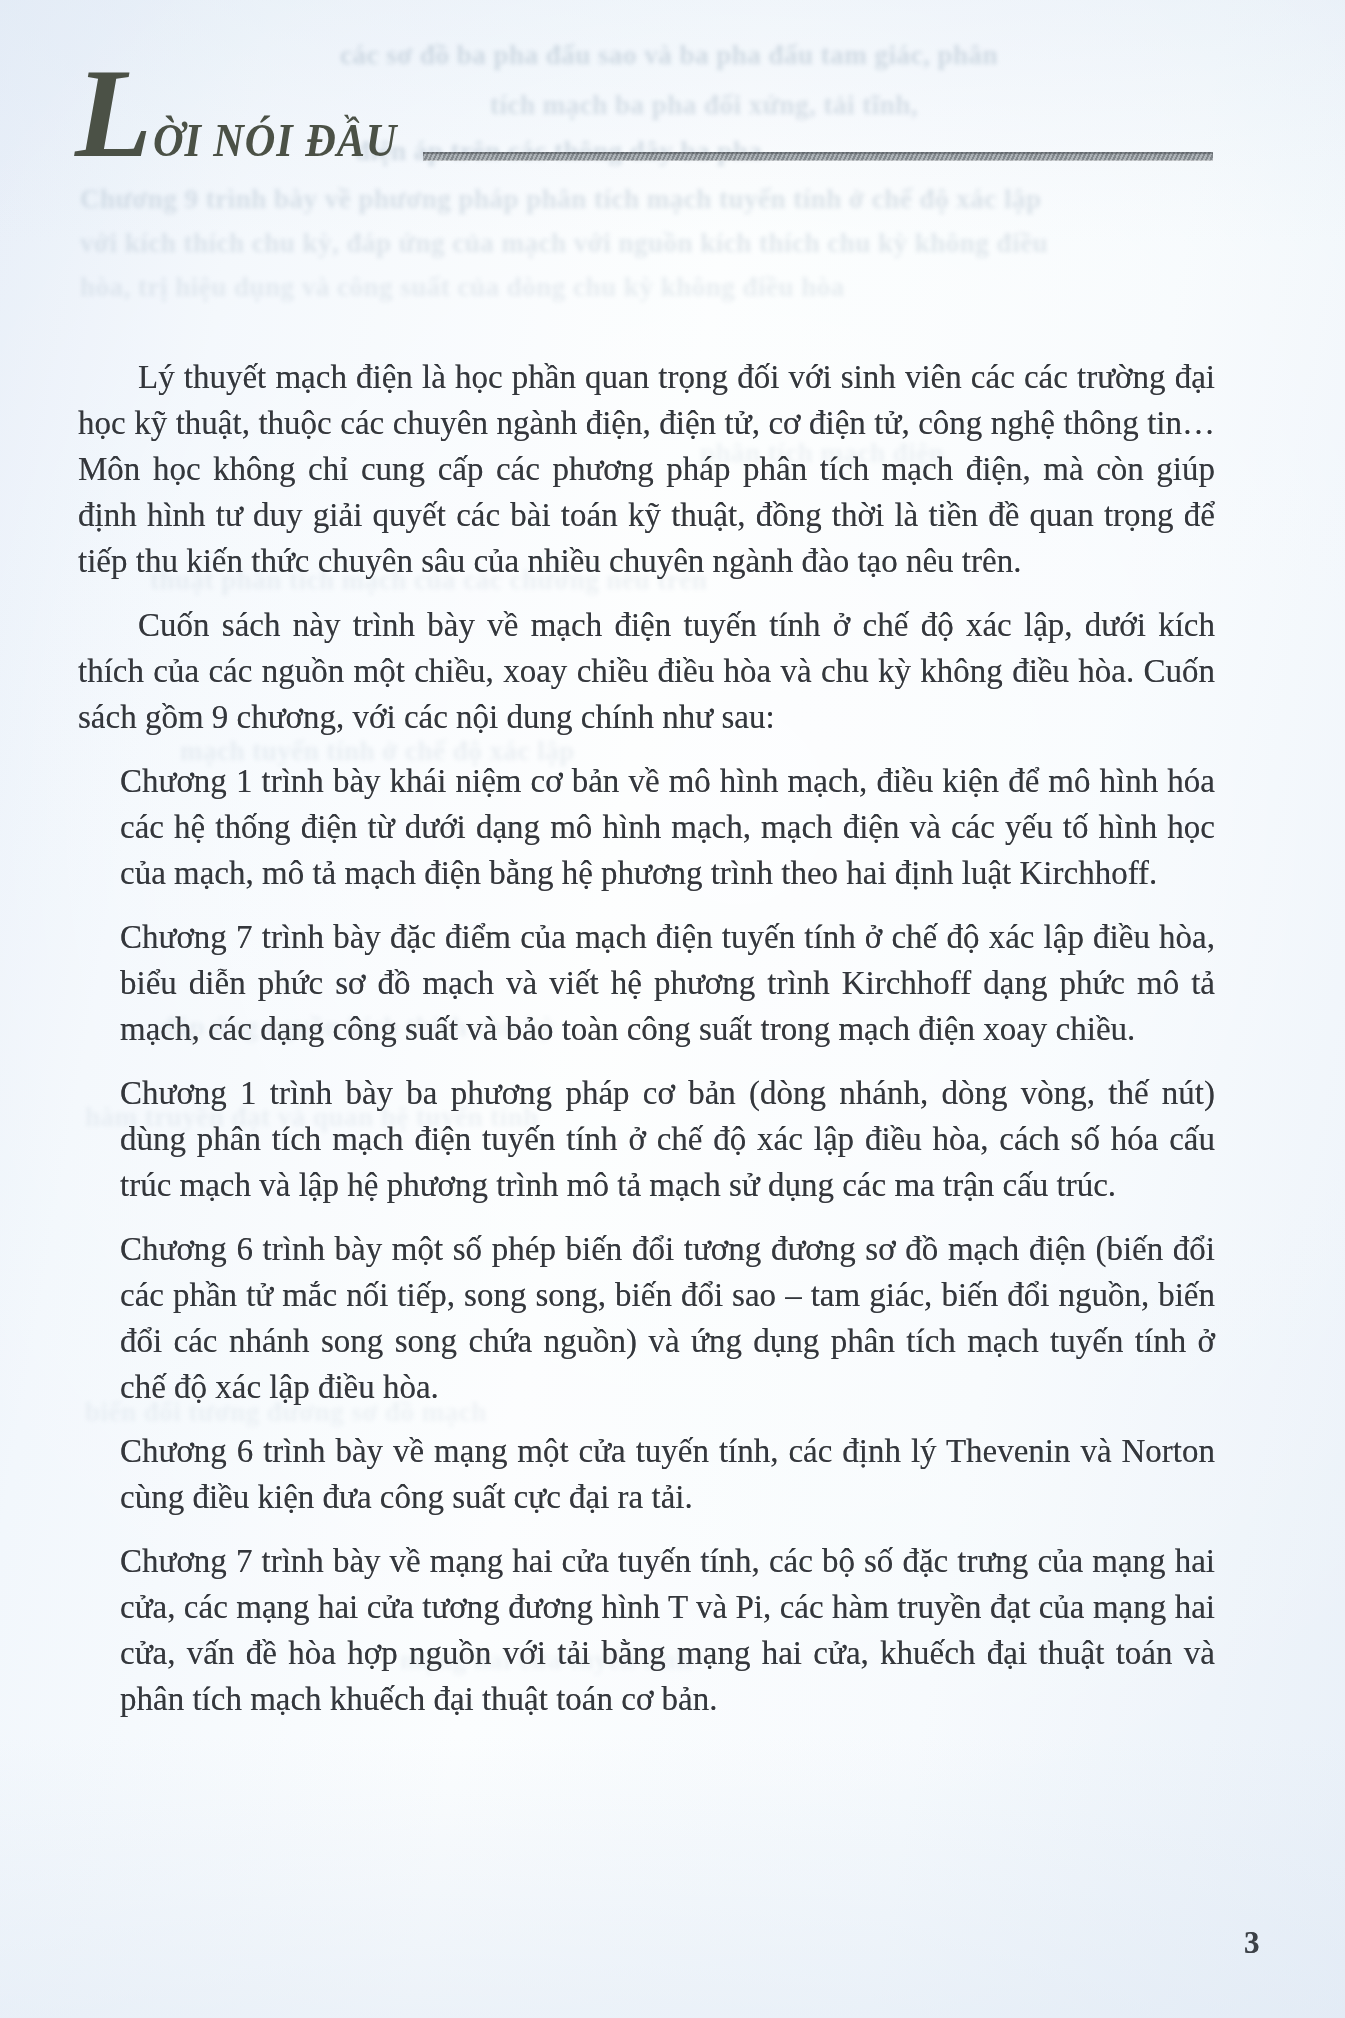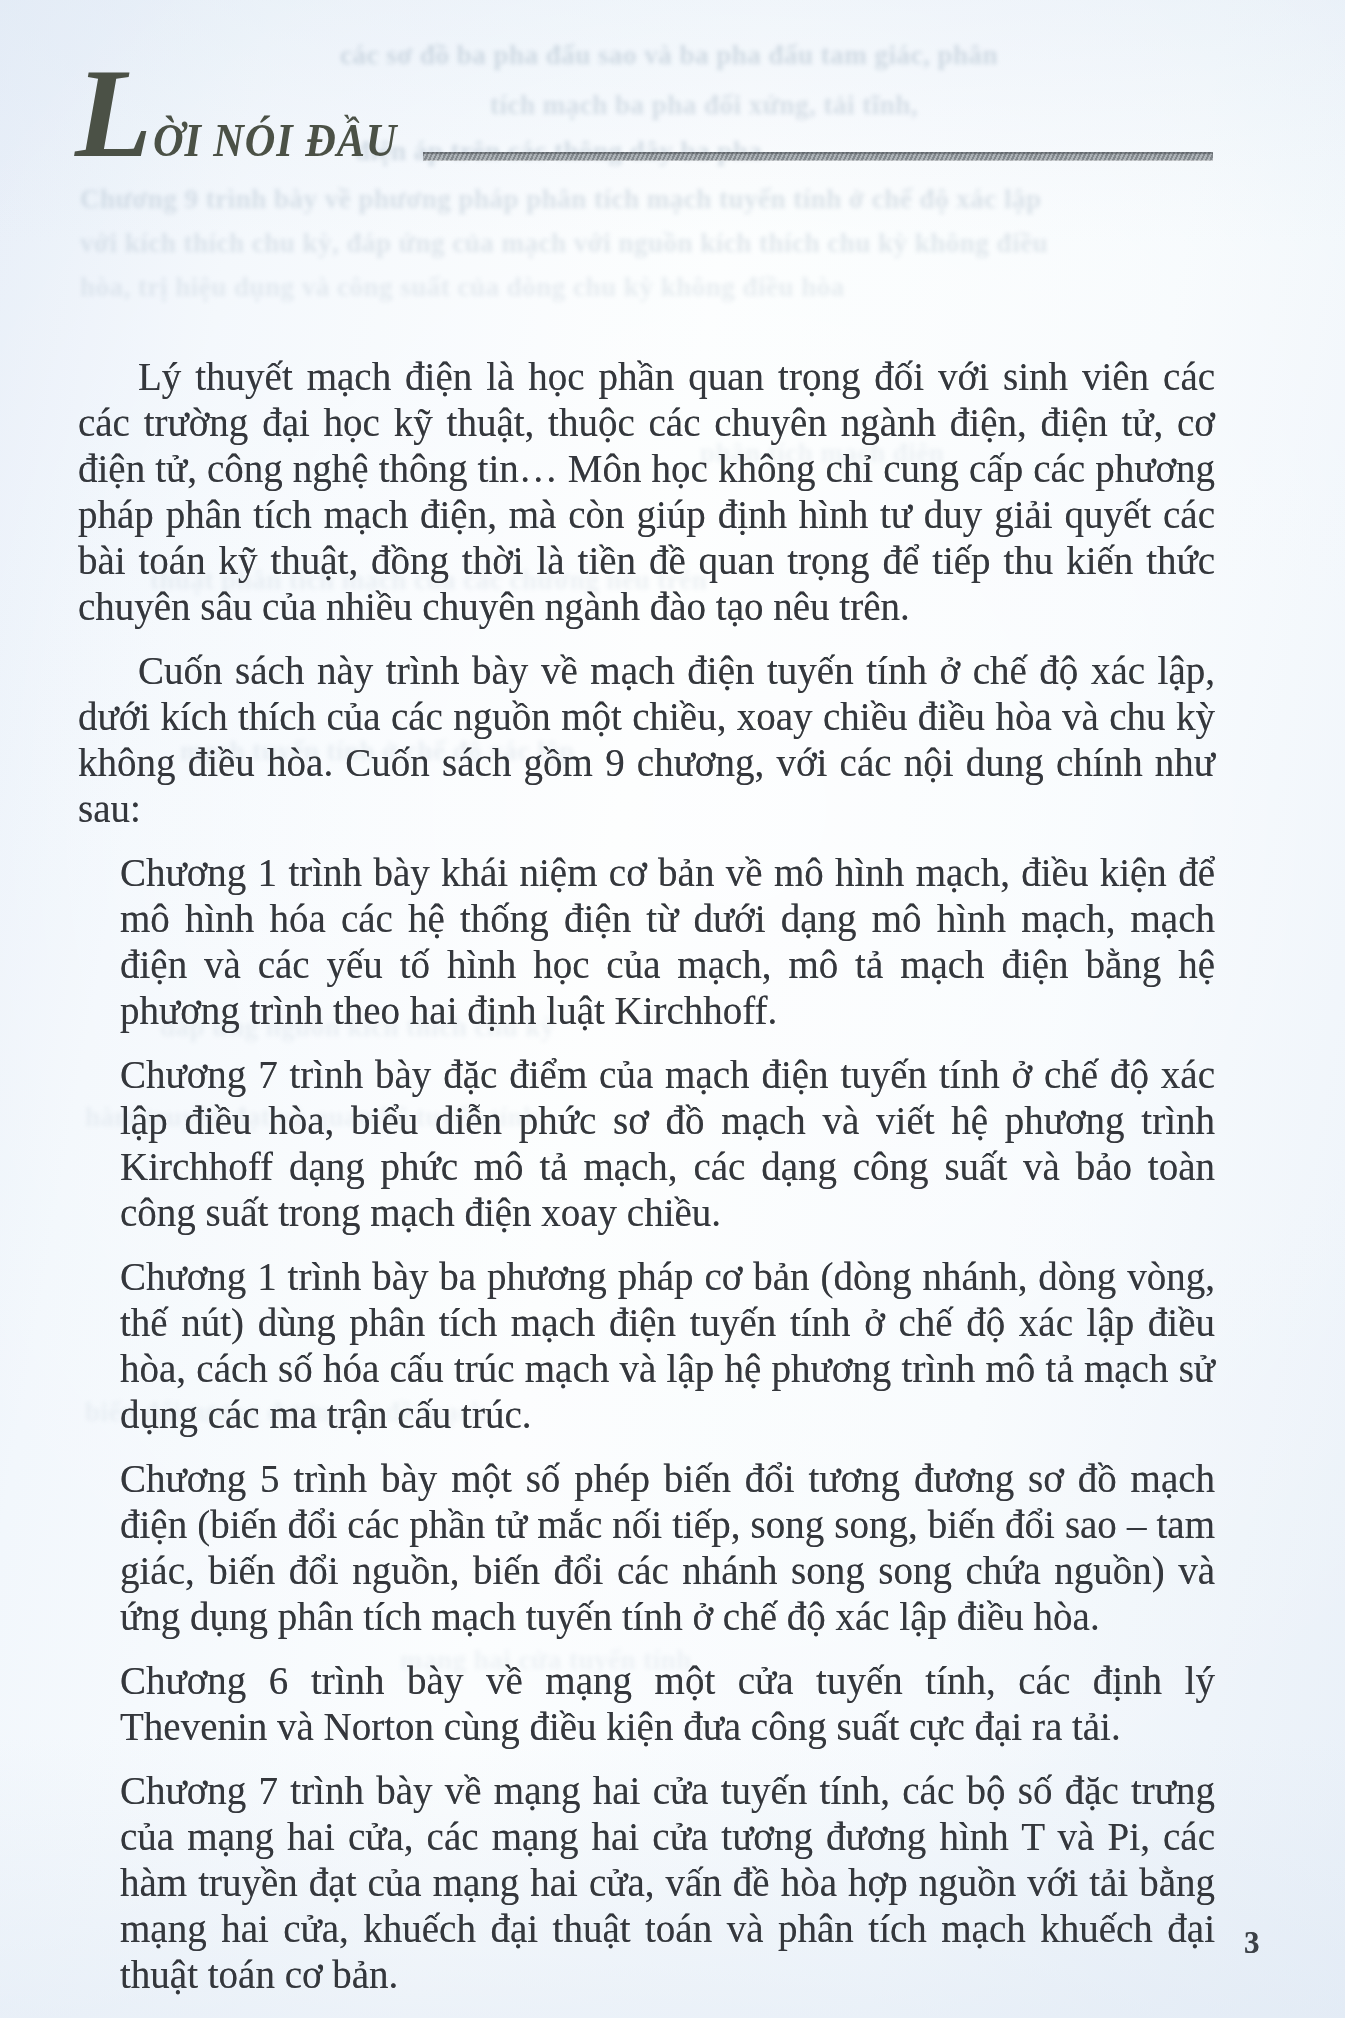--- a/index.html
+++ b/index.html
@@ -76,21 +76,21 @@
     background: repeating-linear-gradient(115deg, #82888d 0 2px, #aeb4b8 2px 4px);
     box-shadow: inset 0 2px 1px rgba(60,65,70,0.45), inset 0 -1px 0 rgba(255,255,255,0.4);
   }
 
   
   .content {
     position: absolute;
     top: 354px;
     left: 78px;
     width: 1137px;
-    font-size: 39px;
+    font-size: 33px;
     line-height: 46px;
     color: #34373c;
     text-align: justify;
     text-shadow: 0 0 0.5px rgba(45,48,52,0.55);
   }
   .content p { margin: 0 0 18px 0; }
   .content p.intro   { text-indent: 60px; }
   .content p.chapter { margin-left: 42px; }
 
   
@@ -130,20 +130,20 @@
     <span class="title-rest">ỜI NÓI ĐẦU</span>
     <div class="title-rule"></div>
   </div>
 
   <div class="content">
     <p class="intro">Lý thuyết mạch điện là học phần quan trọng đối với sinh viên các các trường đại học kỹ thuật, thuộc các chuyên ngành điện, điện tử, cơ điện tử, công nghệ thông tin… Môn học không chỉ cung cấp các phương pháp phân tích mạch điện, mà còn giúp định hình tư duy giải quyết các bài toán kỹ thuật, đồng thời là tiền đề quan trọng để tiếp thu kiến thức chuyên sâu của nhiều chuyên ngành đào tạo nêu trên.</p>
     <p class="intro">Cuốn sách này trình bày về mạch điện tuyến tính ở chế độ xác lập, dưới kích thích của các nguồn một chiều, xoay chiều điều hòa và chu kỳ không điều hòa. Cuốn sách gồm 9 chương, với các nội dung chính như sau:</p>
     <p class="chapter">Chương 1 trình bày khái niệm cơ bản về mô hình mạch, điều kiện để mô hình hóa các hệ thống điện từ dưới dạng mô hình mạch, mạch điện và các yếu tố hình học của mạch, mô tả mạch điện bằng hệ phương trình theo hai định luật Kirchhoff.</p>
     <p class="chapter">Chương 7 trình bày đặc điểm của mạch điện tuyến tính ở chế độ xác lập điều hòa, biểu diễn phức sơ đồ mạch và viết hệ phương trình Kirchhoff dạng phức mô tả mạch, các dạng công suất và bảo toàn công suất trong mạch điện xoay chiều.</p>
     <p class="chapter">Chương 1 trình bày ba phương pháp cơ bản (dòng nhánh, dòng vòng, thế nút) dùng phân tích mạch điện tuyến tính ở chế độ xác lập điều hòa, cách số hóa cấu trúc mạch và lập hệ phương trình mô tả mạch sử dụng các ma trận cấu trúc.</p>
-    <p class="chapter">Chương 5 trình bày một số phép biến đổi tương đương sơ đồ mạch điện (biến đổi các phần tử mắc nối tiếp, song song, biến đổi sao – tam giác, biến đổi nguồn, biến đổi các nhánh song song chứa nguồn) và ứng dụng phân tích mạch tuyến tính ở chế độ xác lập điều hòa.</p>
+    <p class="chapter">Chương 6 trình bày một số phép biến đổi tương đương sơ đồ mạch điện (biến đổi các phần tử mắc nối tiếp, song song, biến đổi sao – tam giác, biến đổi nguồn, biến đổi các nhánh song song chứa nguồn) và ứng dụng phân tích mạch tuyến tính ở chế độ xác lập điều hòa.</p>
     <p class="chapter">Chương 6 trình bày về mạng một cửa tuyến tính, các định lý Thevenin và Norton cùng điều kiện đưa công suất cực đại ra tải.</p>
     <p class="chapter">Chương 7 trình bày về mạng hai cửa tuyến tính, các bộ số đặc trưng của mạng hai cửa, các mạng hai cửa tương đương hình T và Pi, các hàm truyền đạt của mạng hai cửa, vấn đề hòa hợp nguồn với tải bằng mạng hai cửa, khuếch đại thuật toán và phân tích mạch khuếch đại thuật toán cơ bản.</p>
   </div>
 
   <div class="page-number">3</div>
 
 </div>
 
 </body></html>

